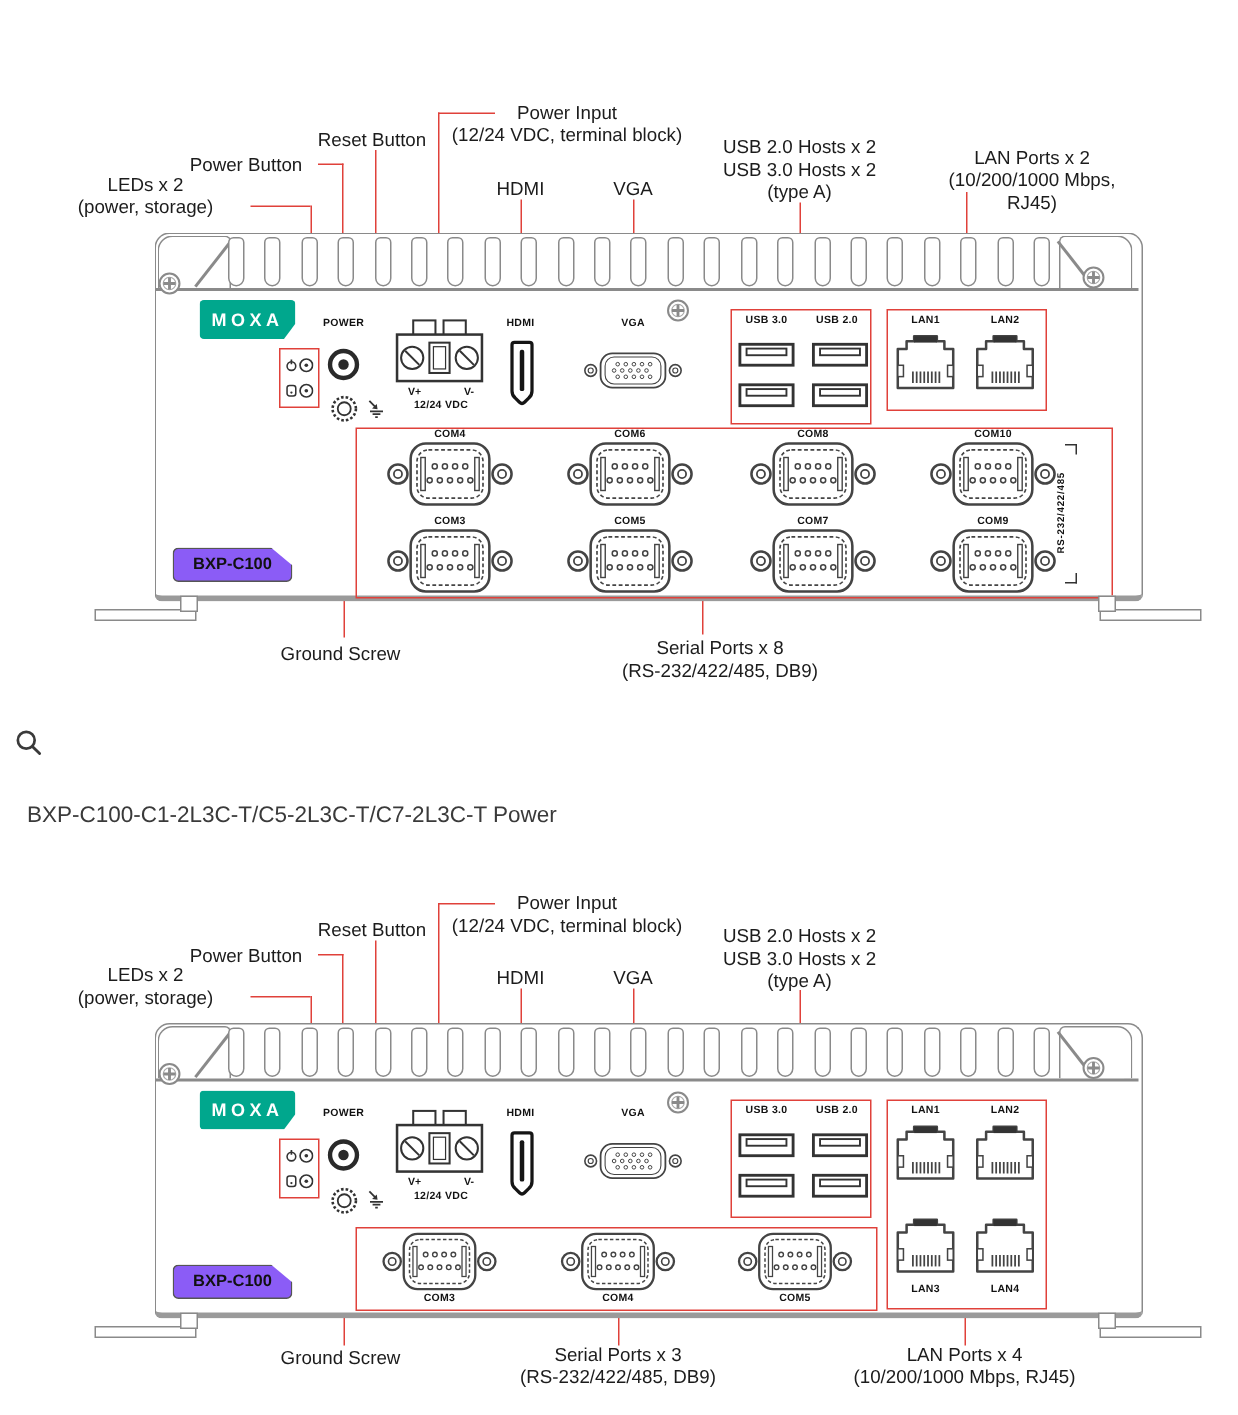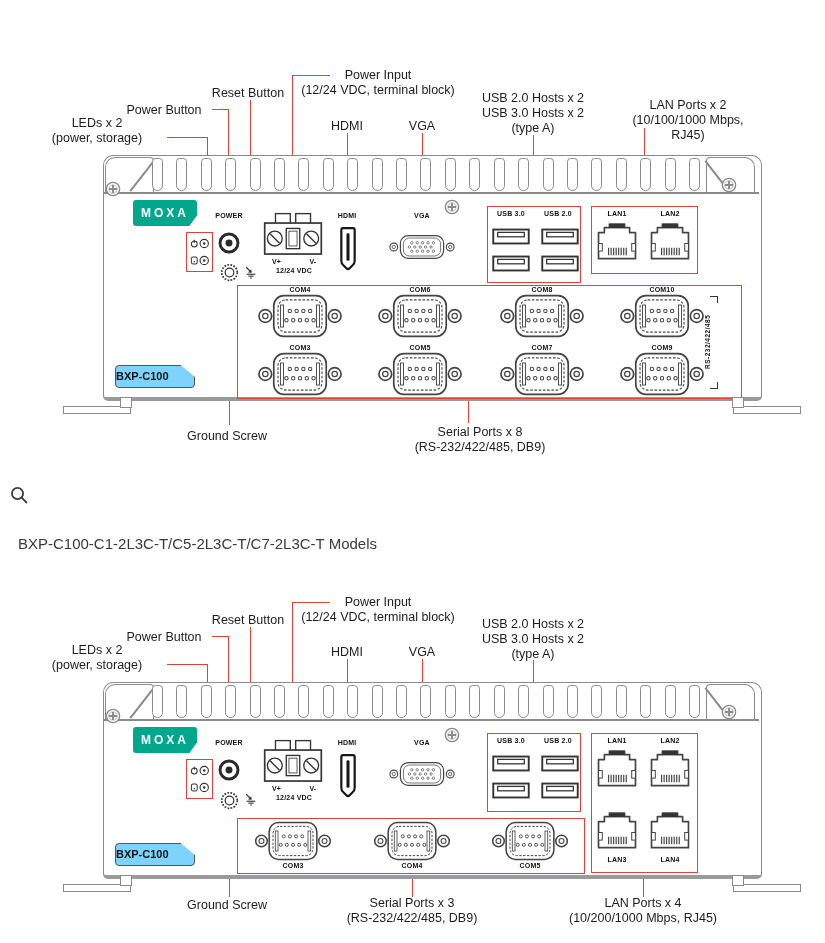--- a/index.html
+++ b/index.html
@@ -26,21 +26,21 @@
   .diag{position:absolute;width:1.5px;height:38px;background:var(--line);}
   .fins{position:absolute;display:flex;justify-content:space-between;align-items:flex-start;}
   .fin{width:11px;height:100%;border:1.5px solid var(--line);border-radius:4px 4px 6px 6px;background:#fff;box-sizing:border-box;}
   .moxa{position:absolute;background:var(--teal);color:#fff;font-weight:bold;font-size:12px;
         letter-spacing:3px;text-align:center;line-height:26px;
         clip-path:polygon(0 0,100% 0,100% 60%,88% 100%,0 100%);border-radius:3px;}
   .ledbox{position:absolute;border:1px solid var(--red);display:flex;flex-direction:column;
           justify-content:space-around;padding:2px 3px;box-sizing:border-box;}
   .ledrow{display:flex;justify-content:space-between;align-items:center;}
   .plate{position:absolute;border:1.5px solid #555;border-radius:4px;font-size:11px;font-weight:bold;
-         color:#111;line-height:20px;background:#7dd3fc;
+         color:#111;text-align:center;line-height:20px;background:#8b5cf6;
          clip-path:polygon(0 0,82% 0,100% 52%,100% 100%,0 100%);}
   .foot{position:absolute;border:1.5px solid var(--line);background:#fff;box-sizing:border-box;}
   .vtext{position:absolute;writing-mode:vertical-rl;transform:rotate(180deg);font-size:6.5px;
          font-weight:bold;color:#111;letter-spacing:.5px;text-align:center;}
   .vbr{position:absolute;width:7px;height:6px;}
   .vbr-t{border-top:1.2px solid #333;border-right:1.2px solid #333;}
   .vbr-b{border-bottom:1.2px solid #333;border-right:1.2px solid #333;}
   .tpins{position:absolute;display:flex;justify-content:space-between;font-size:7px;font-weight:bold;color:#111;}
   svg.port{position:absolute;overflow:visible;}
 </style>
@@ -173,21 +173,21 @@
   <div class="lbl" style="left:164px;top:103px">Power Button</div>
   <div class="lbl" style="left:248px;top:86px">Reset Button</div>
   <div class="lbl" style="left:378px;top:68px">Power Input
 (12/24 VDC, terminal block)</div>
   <div class="lbl" style="left:347px;top:119px">HDMI</div>
   <div class="lbl" style="left:422px;top:119px">VGA</div>
   <div class="lbl" style="left:533px;top:91px">USB 2.0 Hosts x 2
 USB 3.0 Hosts x 2
 (type A)</div>
   <div class="lbl" style="left:688px;top:98px">LAN Ports x 2
-(10/100/1000 Mbps, RJ45)</div>
+(10/200/1000 Mbps, RJ45)</div>
   <div class="lbl" style="left:227px;top:429px">Ground Screw</div>
   <div class="lbl" style="left:480px;top:425px">Serial Ports x 8
 (RS-232/422/485, DB9)</div>
 
   <div class="hline" style="left:167px;top:136.5px;width:40px"></div>
   <div class="vline" style="left:206.5px;top:136.5px;height:94px"></div>
   <div class="hline" style="left:212px;top:109px;width:17px"></div>
   <div class="vline" style="left:228px;top:109px;height:134px"></div>
   <div class="dot" style="left:229px;top:243px"></div>
   <div class="vline" style="left:249.5px;top:100px;height:138px"></div>
@@ -368,21 +368,21 @@
   <div class="foot" style="left:63px;top:406px;width:68px;height:8px"></div>
   <div class="foot" style="left:120px;top:397px;width:12px;height:11px"></div>
   <div class="foot" style="left:733px;top:406px;width:68px;height:8px"></div>
   <div class="foot" style="left:732px;top:397px;width:12px;height:11px"></div>
 
   <svg class="abs" style="left:10px;top:486px;width:18px;height:18px">
     <circle cx="7.5" cy="7.5" r="5.6" fill="none" stroke="#3a3a3a" stroke-width="1.8"></circle>
     <line x1="11.6" y1="11.6" x2="16.4" y2="16.4" stroke="#3a3a3a" stroke-width="1.9" stroke-linecap="round"></line>
   </svg>
 
-  <div class="title" style="left:18px;top:535px">BXP-C100-C1-2L3C-T/C5-2L3C-T/C7-2L3C-T Models</div>
+  <div class="title" style="left:18px;top:535px">BXP-C100-C1-2L3C-T/C5-2L3C-T/C7-2L3C-T Power</div>
 
   <div class="lbl" style="left:97px;top:643px">LEDs x 2
 (power, storage)</div>
   <div class="lbl" style="left:164px;top:630px">Power Button</div>
   <div class="lbl" style="left:248px;top:613px">Reset Button</div>
   <div class="lbl" style="left:378px;top:595px">Power Input
 (12/24 VDC, terminal block)</div>
   <div class="lbl" style="left:347px;top:645px">HDMI</div>
   <div class="lbl" style="left:422px;top:645px">VGA</div>
   <div class="lbl" style="left:533px;top:617px">USB 2.0 Hosts x 2

